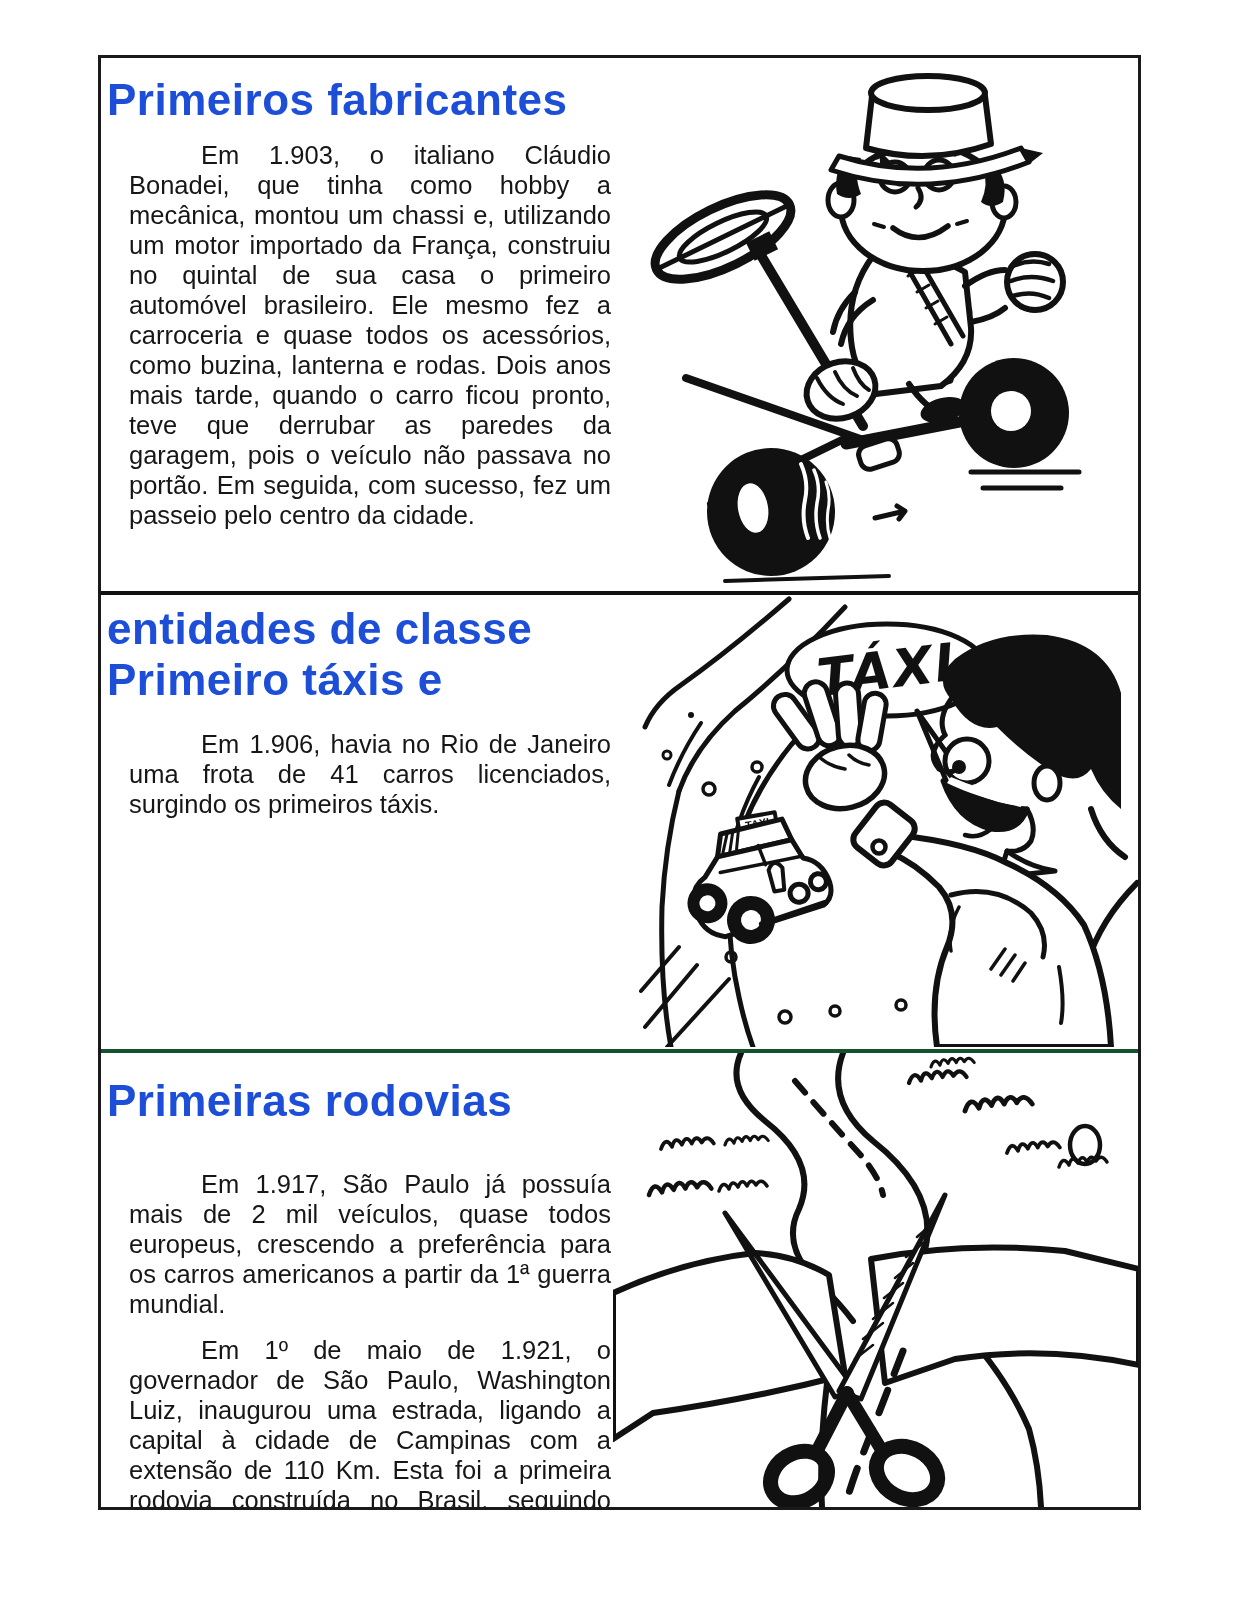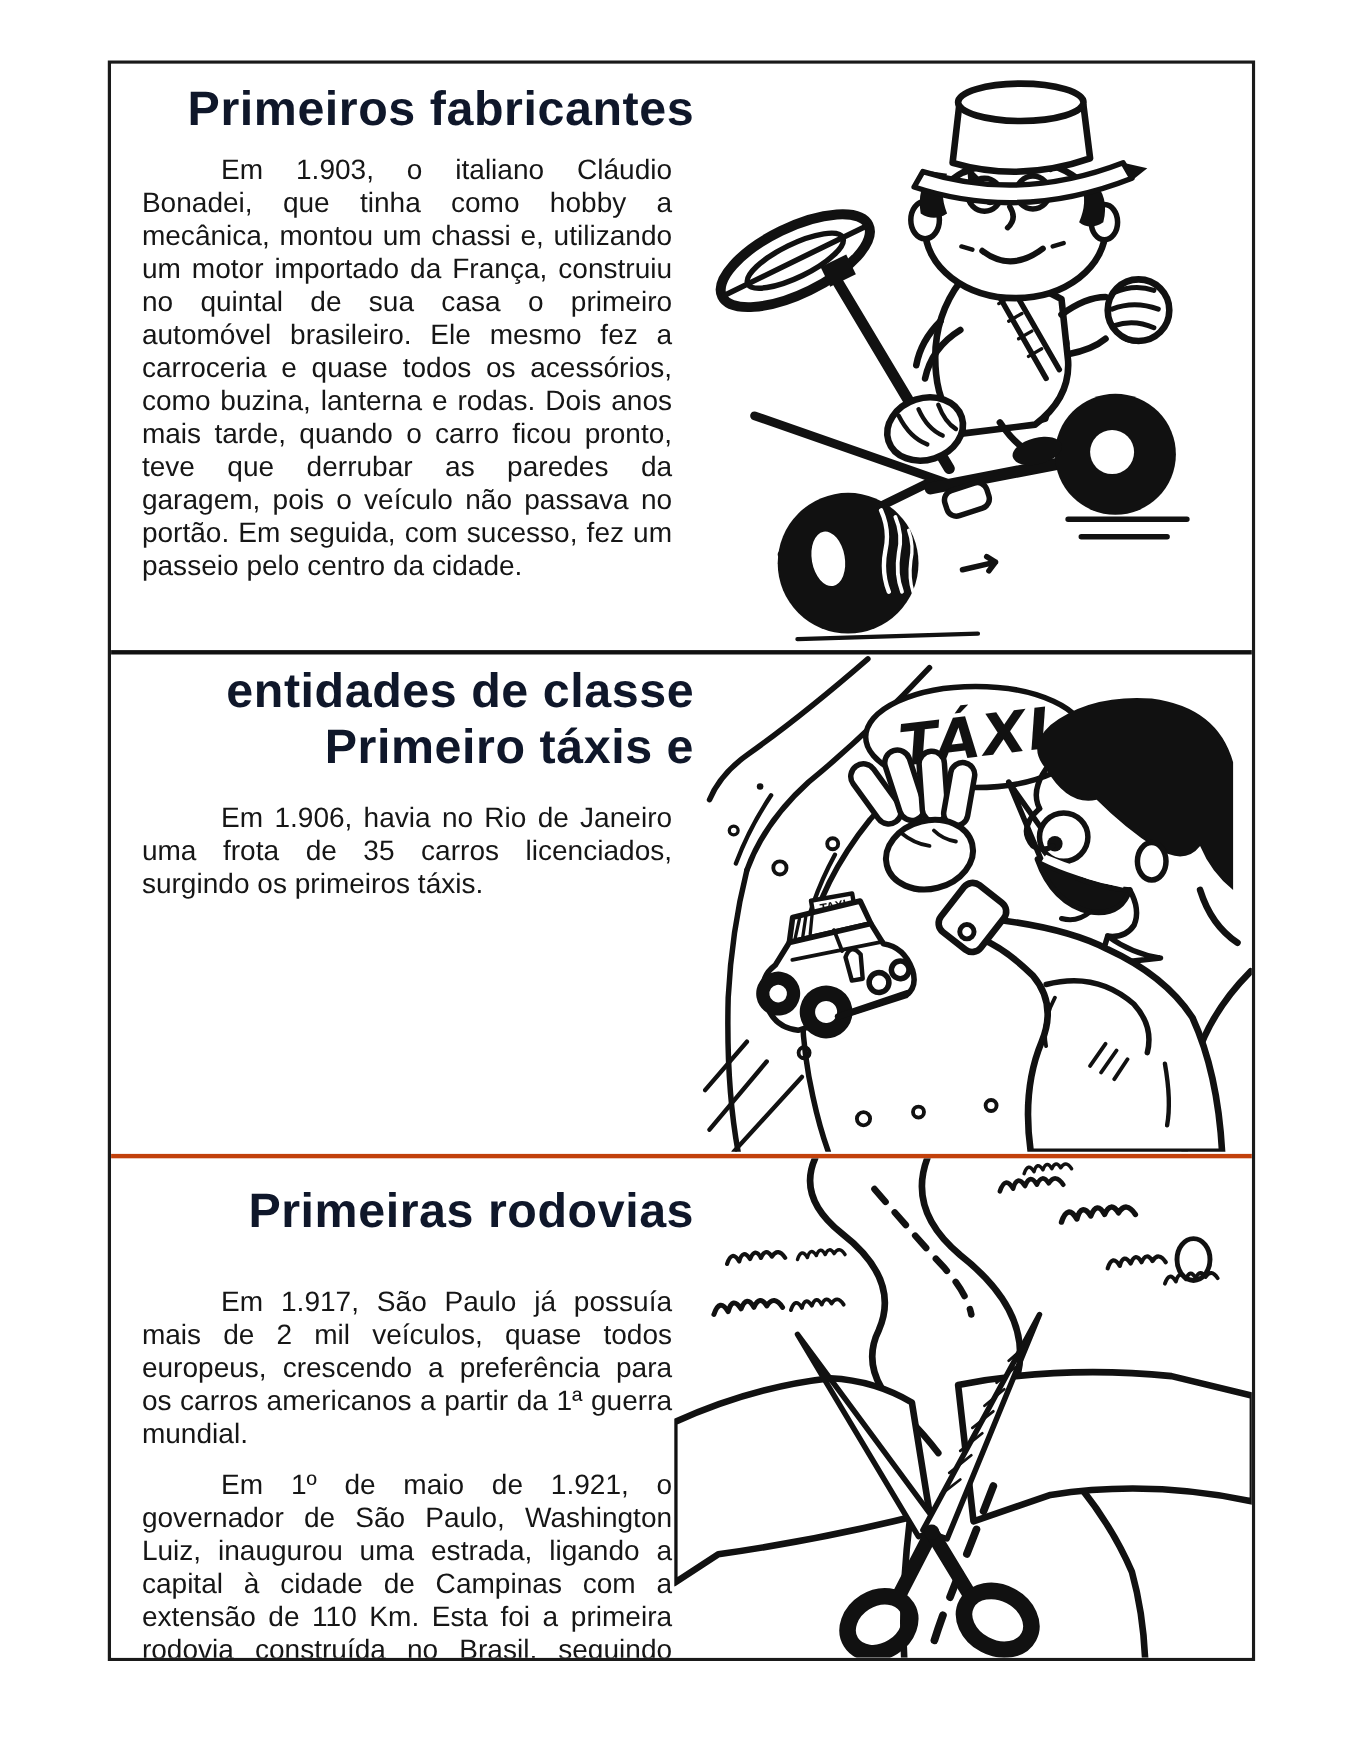--- a/index.html
+++ b/index.html
@@ -3,23 +3,23 @@
 <meta charset="utf-8">
 <style>
   html,body{margin:0;padding:0;background:#fff;}
   .canvas{position:relative;width:1236px;height:1600px;background:#ffffff;overflow:hidden;
           font-family:"Liberation Sans",sans-serif;color:#131313;}
   .frame{position:absolute;left:98px;top:55px;width:1043px;height:1455px;
          border:3px solid #1a1a1a;box-sizing:border-box;background:#fff;}
   .section{position:relative;width:100%;box-sizing:border-box;overflow:hidden;background:#fff;}
   #sec1{height:533px;}
   #sec2{height:458px;border-top:4px solid #111;}
-  #sec3{height:458px;border-top:4px solid #c2410c;}
-  .title{position:absolute;left:6px;width:524px;text-align:right;
-         font-weight:bold;font-size:44px;line-height:51px;color:#0f172a;letter-spacing:.5px;}
+  #sec3{height:458px;border-top:4px solid #14532d;}
+  .title{position:absolute;left:6px;width:524px;text-align:left;
+         font-weight:bold;font-size:44px;line-height:51px;color:#1d4ed8;letter-spacing:.5px;}
   .bodytext{position:absolute;left:12px;width:514px;font-size:25.5px;line-height:30px;
             text-align:justify;color:#161616;}
   .bodytext p{margin:16px;text-indent:72px;}
   .illu{position:absolute;}
   svg text{user-select:none;}
 </style>
 </head>
 <body>
 
 <div class="canvas">
@@ -119,21 +119,21 @@
       </g>
     </svg>
   </section>
 
   <section class="section" id="sec2">
     <h1 class="title" style="top:8px;margin:0">
       <div>entidades de classe</div>
       <div>Primeiro táxis e</div>
     </h1>
     <div class="bodytext" style="top:118px">
-      <p>Em 1.906, havia no Rio de Janeiro uma frota de 35 carros licenciados, surgindo os primeiros táxis.</p>
+      <p>Em 1.906, havia no Rio de Janeiro uma frota de 41 carros licenciados, surgindo os primeiros táxis.</p>
     </div>
 
     <svg class="illu" style="left:538px;top:0" width="500" height="452" viewBox="0 0 500 452">
       <g stroke="#111" fill="none" stroke-linecap="round" stroke-linejoin="round">
 
         <g>
           <path d="M150,4 Q90,56 42,90 Q16,108 6,132" stroke-width="5"></path>
           <path d="M206,12 Q150,72 96,116 Q56,152 40,196" stroke-width="5"></path>
           <path d="M252,32 Q202,96 152,150 Q107,206 94,266 Q84,330 100,402 Q106,430 114,452" stroke-width="5"></path>
           <path d="M40,196 Q26,252 23,312 Q21,392 32,452" stroke-width="5"></path>

